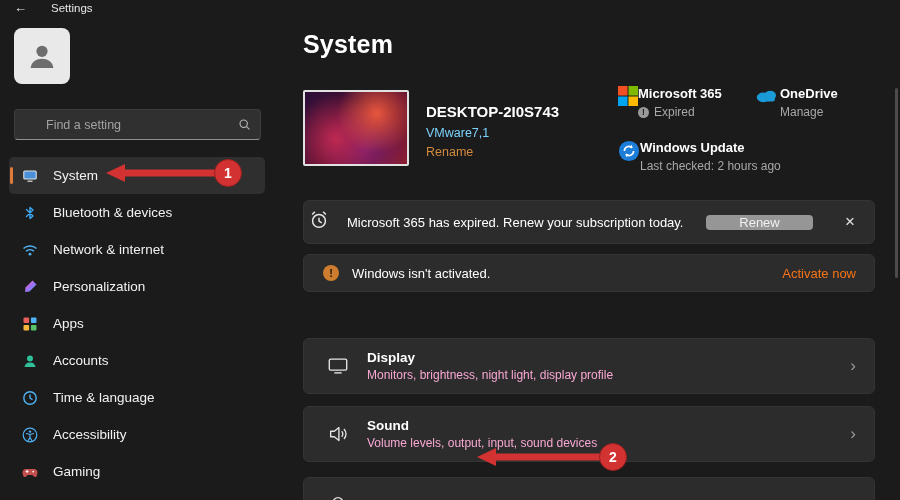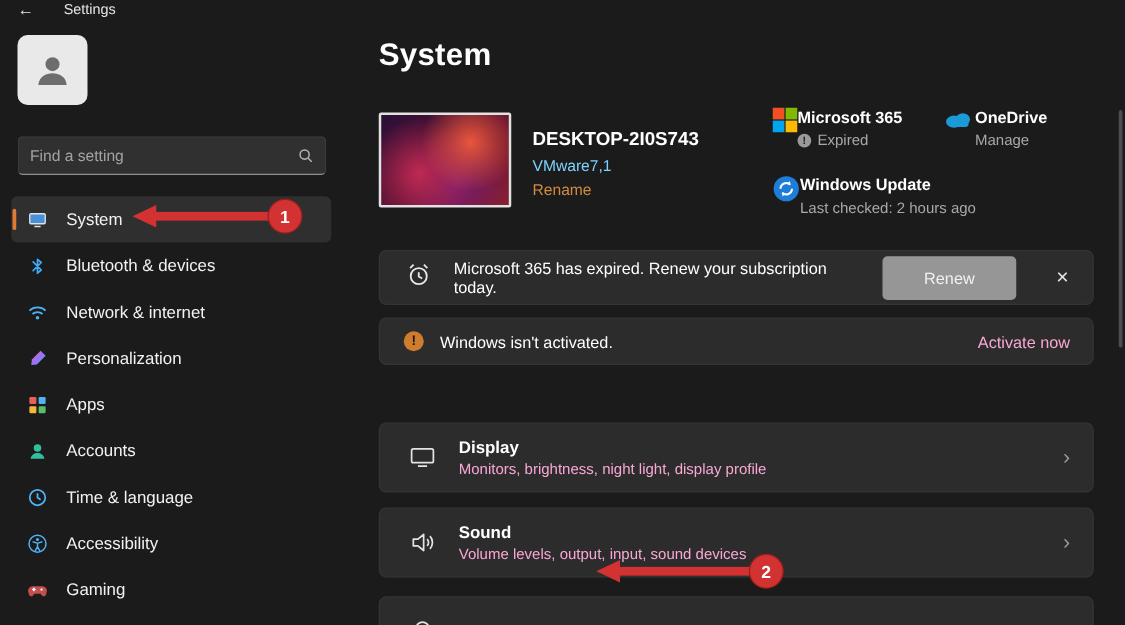--- a/index.html
+++ b/index.html
@@ -9,21 +9,21 @@
     background:#1b1b1b; color:#ffffff;
     font-family:"Liberation Sans","DejaVu Sans",sans-serif;
   }
   
   .titlebar { position:absolute; top:0; left:14px; height:15px; display:flex; align-items:center; gap:24px; font-size:11.5px; color:#e6e6e6; }
   .back { font-size:13px; }
   
   .sidebar { position:absolute; left:0; top:0; width:280px; height:100%; }
   .avatar { position:absolute; left:14px; top:28px; width:56px; height:56px; border-radius:8px; background:#e9e9e9; display:flex; align-items:center; justify-content:center; }
   .search { position:absolute; left:14px; top:109px; width:247px; height:31px; background:#303030; border:1px solid #3c3c3c; border-bottom-color:#8f8f8f; border-radius:4px; display:flex; align-items:center; padding:0 9px; }
-  .search input { flex:1; border:0; background:transparent; outline:none; color:#d6d6d6; font-size:12.5px; font-family:inherit; }
+  .search input { flex:1; border:0; background:transparent; outline:none; color:#d6d6d6; font-size:12.5px; font-family:inherit;margin-left:22px; }
   .search input::placeholder { color:#a3a3a3; }
   .nav { position:absolute; left:9px; top:157px; width:256px; display:flex; flex-direction:column; }
   .nav-item { position:relative; height:37px; display:flex; align-items:center; gap:15px; padding-left:13px; border-radius:5px; font-size:13.5px; color:#f2f2f2; cursor:default; }
   .nav-item.selected { background:#2f2f2f; }
   .nav-item.selected::before { content:""; position:absolute; left:1px; top:10px; width:3px; height:17px; border-radius:2px; background:#e07a38; }
   .icon16 { width:16px; height:16px; flex:0 0 16px; display:flex; align-items:center; justify-content:center; }
   
   .main { position:absolute; left:280px; top:0; width:620px; height:500px; }
   .page-title { position:absolute; left:23px; top:30px; font-size:25px; font-weight:700; letter-spacing:.2px; }
   .thumb { position:absolute; left:23px; top:90px; width:106px; height:76px; border:2px solid #e2e2e2; border-radius:2px;
@@ -37,27 +37,27 @@
   .devrename { position:absolute; left:146px; top:145px; font-size:12.5px; color:#d28a3f; cursor:pointer; }
   .tile { position:absolute; display:flex; align-items:flex-start; }
   .tile-ms365 { left:338px; top:86px; }
   .tile-onedrive { left:474px; top:86px; }
   .tile-update { left:338px; top:140px; }
   .t-title { font-size:13px; font-weight:700; }
   .t-sub { font-size:12px; color:#a8a8a8; margin-top:4px; display:flex; align-items:center; gap:5px; }
   .warn-mini { width:11px; height:11px; border-radius:50%; background:#9a9a9a; color:#1b1b1b; font-size:8.5px; font-weight:700; display:flex; align-items:center; justify-content:center; }
   
   .banner { position:absolute; left:23px; width:572px; background:#2c2c2c; border:1px solid #343434; border-radius:6px; display:flex; align-items:center; }
-  .banner1 { top:200px; height:44px; padding:0 14px 0 20px; gap:17px; }
+  .banner1 { top:200px; height:44px; padding:0 14px 0 4px; gap:17px; }
   .banner2 { top:254px; height:38px; padding:0 18px 0 19px; gap:13px; }
   .b-text { flex:1; font-size:13px; }
-  .renew-btn { width:107px; height:35px; background:#969696; color:#f1f1f1; font-size:13px; border:none; border-radius:4px; font-family:inherit; cursor:pointer; }
+  .renew-btn { width:107px; height:15px; background:#969696; color:#f1f1f1; font-size:13px; border:none; border-radius:4px; font-family:inherit; cursor:pointer; }
   .close-x { font-size:17px; color:#e3e3e3; margin-left:10px; width:20px; text-align:center; cursor:pointer; }
   .warn-dot { width:16px; height:16px; border-radius:50%; background:#cd7d2d; color:#1f1404; font-weight:700; font-size:11px; display:flex; align-items:center; justify-content:center; flex:0 0 16px; }
-  .activate { font-size:13px; color:#f9a8d4; cursor:pointer; }
+  .activate { font-size:13px; color:#f97316; cursor:pointer; }
   
   .card { position:absolute; left:23px; width:572px; height:56px; background:#2c2c2c; border:1px solid #343434; border-radius:6px; display:flex; align-items:center; padding:0 18px 0 22px; gap:17px; cursor:pointer;margin-top:38px; }
   .card1 { top:300px; } .card2 { top:368px; } .card3 { top:439px; }
   .c-title { font-size:13.5px; font-weight:600; }
   .c-sub { font-size:12px; color:#f9a8d4; margin-top:3px; }
   .c-chevron { margin-left:auto; color:#9a9a9a; font-size:17px; }
   .icon22 { width:24px; height:24px; flex:0 0 24px; display:flex; align-items:center; justify-content:center; }
   
   .annot { position:absolute; display:flex; align-items:center; pointer-events:none; }
   .annot1 { left:106px; top:159px; }

